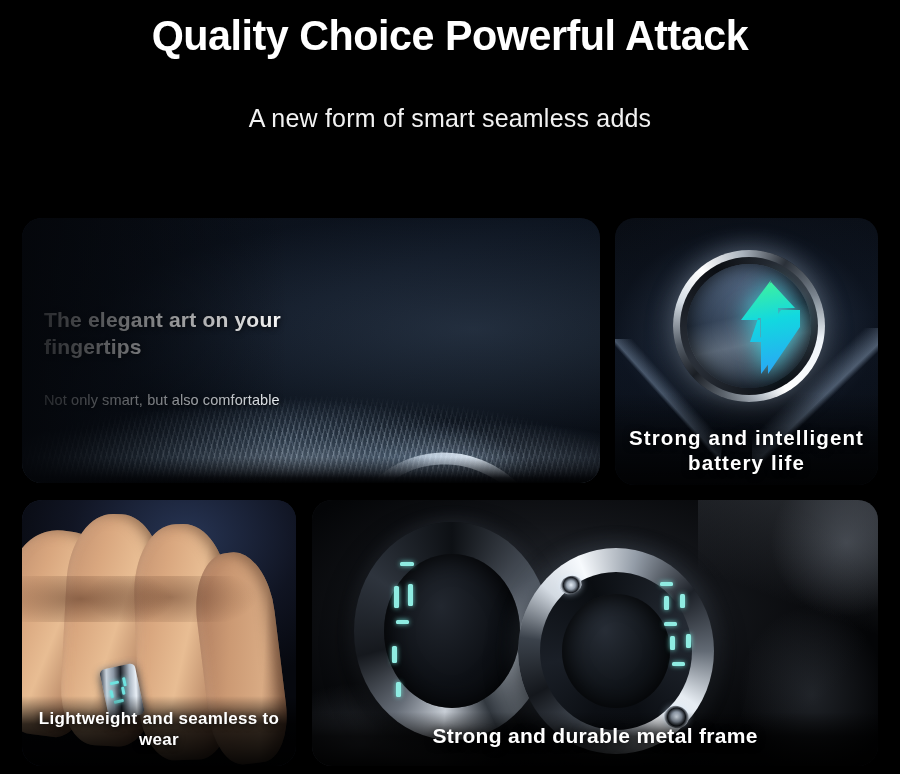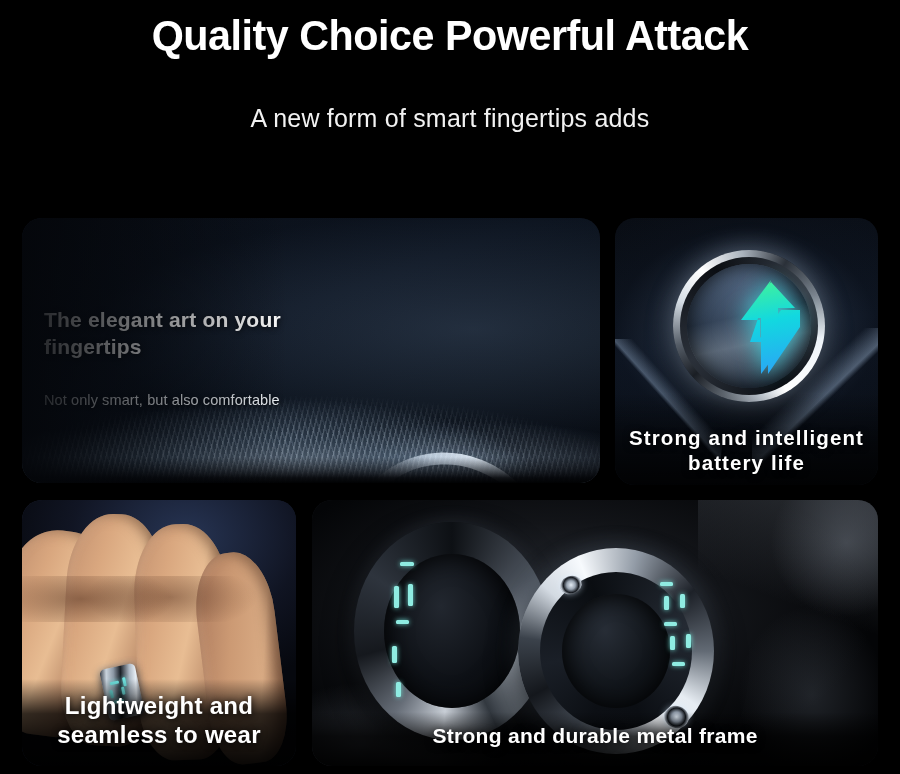--- a/index.html
+++ b/index.html
@@ -206,21 +206,21 @@
     overflow:hidden;
   }
   .hand-ring .hled{
     position:absolute; border-radius:1px;
     background:#6fe3e0; box-shadow:0 0 4px rgba(110,230,230,.95);
   }
   .card-caption {
     position:absolute; left:0; right:0; bottom:0;
     padding:12px 10px 16px;
     text-align:center; color:#fff;
-    font-size:24px; font-weight:bold; line-height:1.24;
+    font-size:17px; font-weight:bold; line-height:1.24;
     letter-spacing:0.3px;
     text-shadow:0 1px 7px rgba(0,0,0,.95);
     background:linear-gradient(180deg, rgba(0,0,0,0) 0%, rgba(0,0,0,.78) 40%, rgba(0,0,0,.95) 100%);
     z-index:5;
   }
 
   
   #card-frame { left:312px; top:500px; width:566px; height:266px; }
   #card-frame .bg {
     background:
@@ -304,21 +304,21 @@
     background:linear-gradient(90deg, rgba(4,6,10,.92) 0%, rgba(4,6,10,.55) 45%, rgba(0,0,0,0) 100%);
     z-index:2;
   }
 </style>
 </head>
 <body>
 
 <div class="page">
 
   <div class="hero-title">Quality Choice Powerful Attack</div>
-  <div class="hero-sub">A new form of smart fingertips adds</div>
+  <div class="hero-sub">A new form of smart seamless adds</div>
 
   <div class="card" id="card-elegant">
     <div class="bg"></div>
 
     <div class="ring-hero">
       <div class="ring-outer"></div>
       <div class="ring-band"></div>
       <div class="ring-inner"></div>
       <div class="sensor-dot"></div>
 

